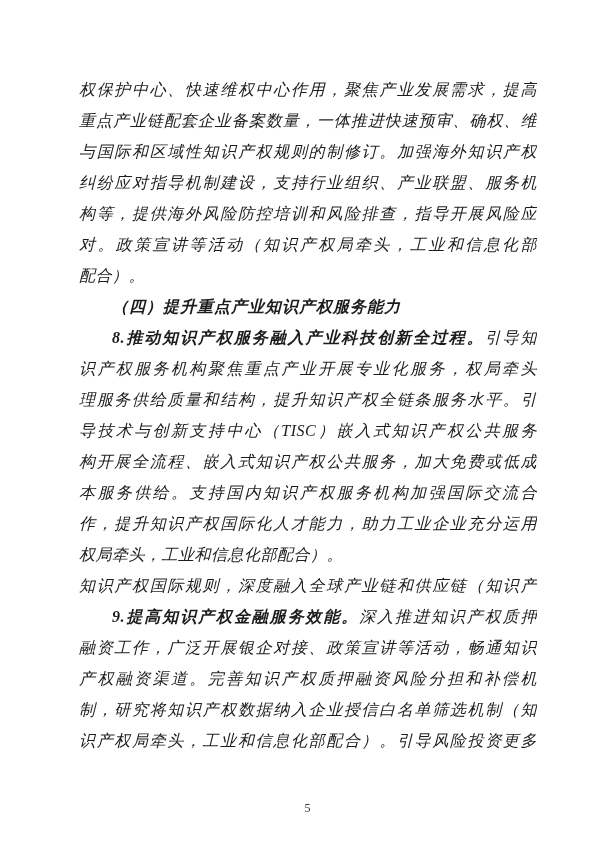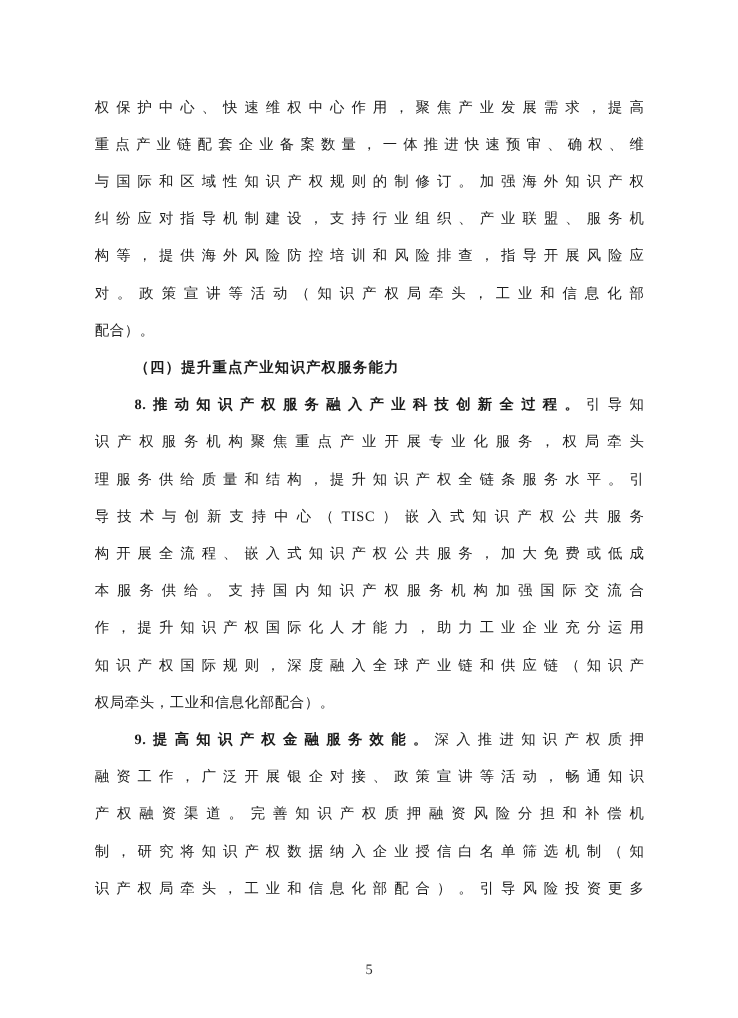--- a/index.html
+++ b/index.html
@@ -17,28 +17,29 @@
   }
   .text-block {
     position: absolute;
     left: 79px;
     top: 74px;
     width: 458px;
   }
   .line {
     height: 31px;
     line-height: 31px;
-    font-size: 12px;
+    font-size: 16px;
     color: #1c1c1c;
     letter-spacing: 0.5px;
     text-align: justify;
     text-align-last: justify;
     text-justify: inter-ideograph;
     overflow: hidden;
     white-space: nowrap;
+    font-style: italic;
   }
   
   .line.nj {
     text-align: right;
     text-align-last: left;
   }
   
   .line.ind {
     text-indent: 33px;
   }
@@ -75,22 +76,22 @@
 
     <div class="line nj ind heading"><span class="b">（四）提升重点产业知识产权服务能力</span></div>
 
     <div class="line ind"><span class="b">8.推动知识产权服务融入产业科技创新全过程。</span><span>引导知</span></div>
     <div class="line"><span>识产权服务机构聚焦重点产业开展专业化服务，权局牵头</span></div>
     <div class="line"><span>理服务供给质量和结构，提升知识产权全链条服务水平。引</span></div>
     <div class="line"><span>导技术与创新支持中心（TISC）嵌入式知识产权公共服务</span></div>
     <div class="line"><span>构开展全流程、嵌入式知识产权公共服务，加大免费或低成</span></div>
     <div class="line"><span>本服务供给。支持国内知识产权服务机构加强国际交流合</span></div>
     <div class="line"><span>作，提升知识产权国际化人才能力，助力工业企业充分运用</span></div>
+    <div class="line nj"><span>权局牵头，工业和信息化部配合）。</span></div>
     <div class="line"><span>知识产权国际规则，深度融入全球产业链和供应链（知识产</span></div>
-    <div class="line nj"><span>权局牵头，工业和信息化部配合）。</span></div>
 
     <div class="line ind"><span class="b">9.提高知识产权金融服务效能。</span><span>深入推进知识产权质押</span></div>
     <div class="line"><span>融资工作，广泛开展银企对接、政策宣讲等活动，畅通知识</span></div>
     <div class="line"><span>产权融资渠道。完善知识产权质押融资风险分担和补偿机</span></div>
     <div class="line"><span>制，研究将知识产权数据纳入企业授信白名单筛选机制（知</span></div>
     <div class="line"><span>识产权局牵头，工业和信息化部配合）。引导风险投资更多</span></div>
 
   </div>
 
   <div class="page-number">5</div>

